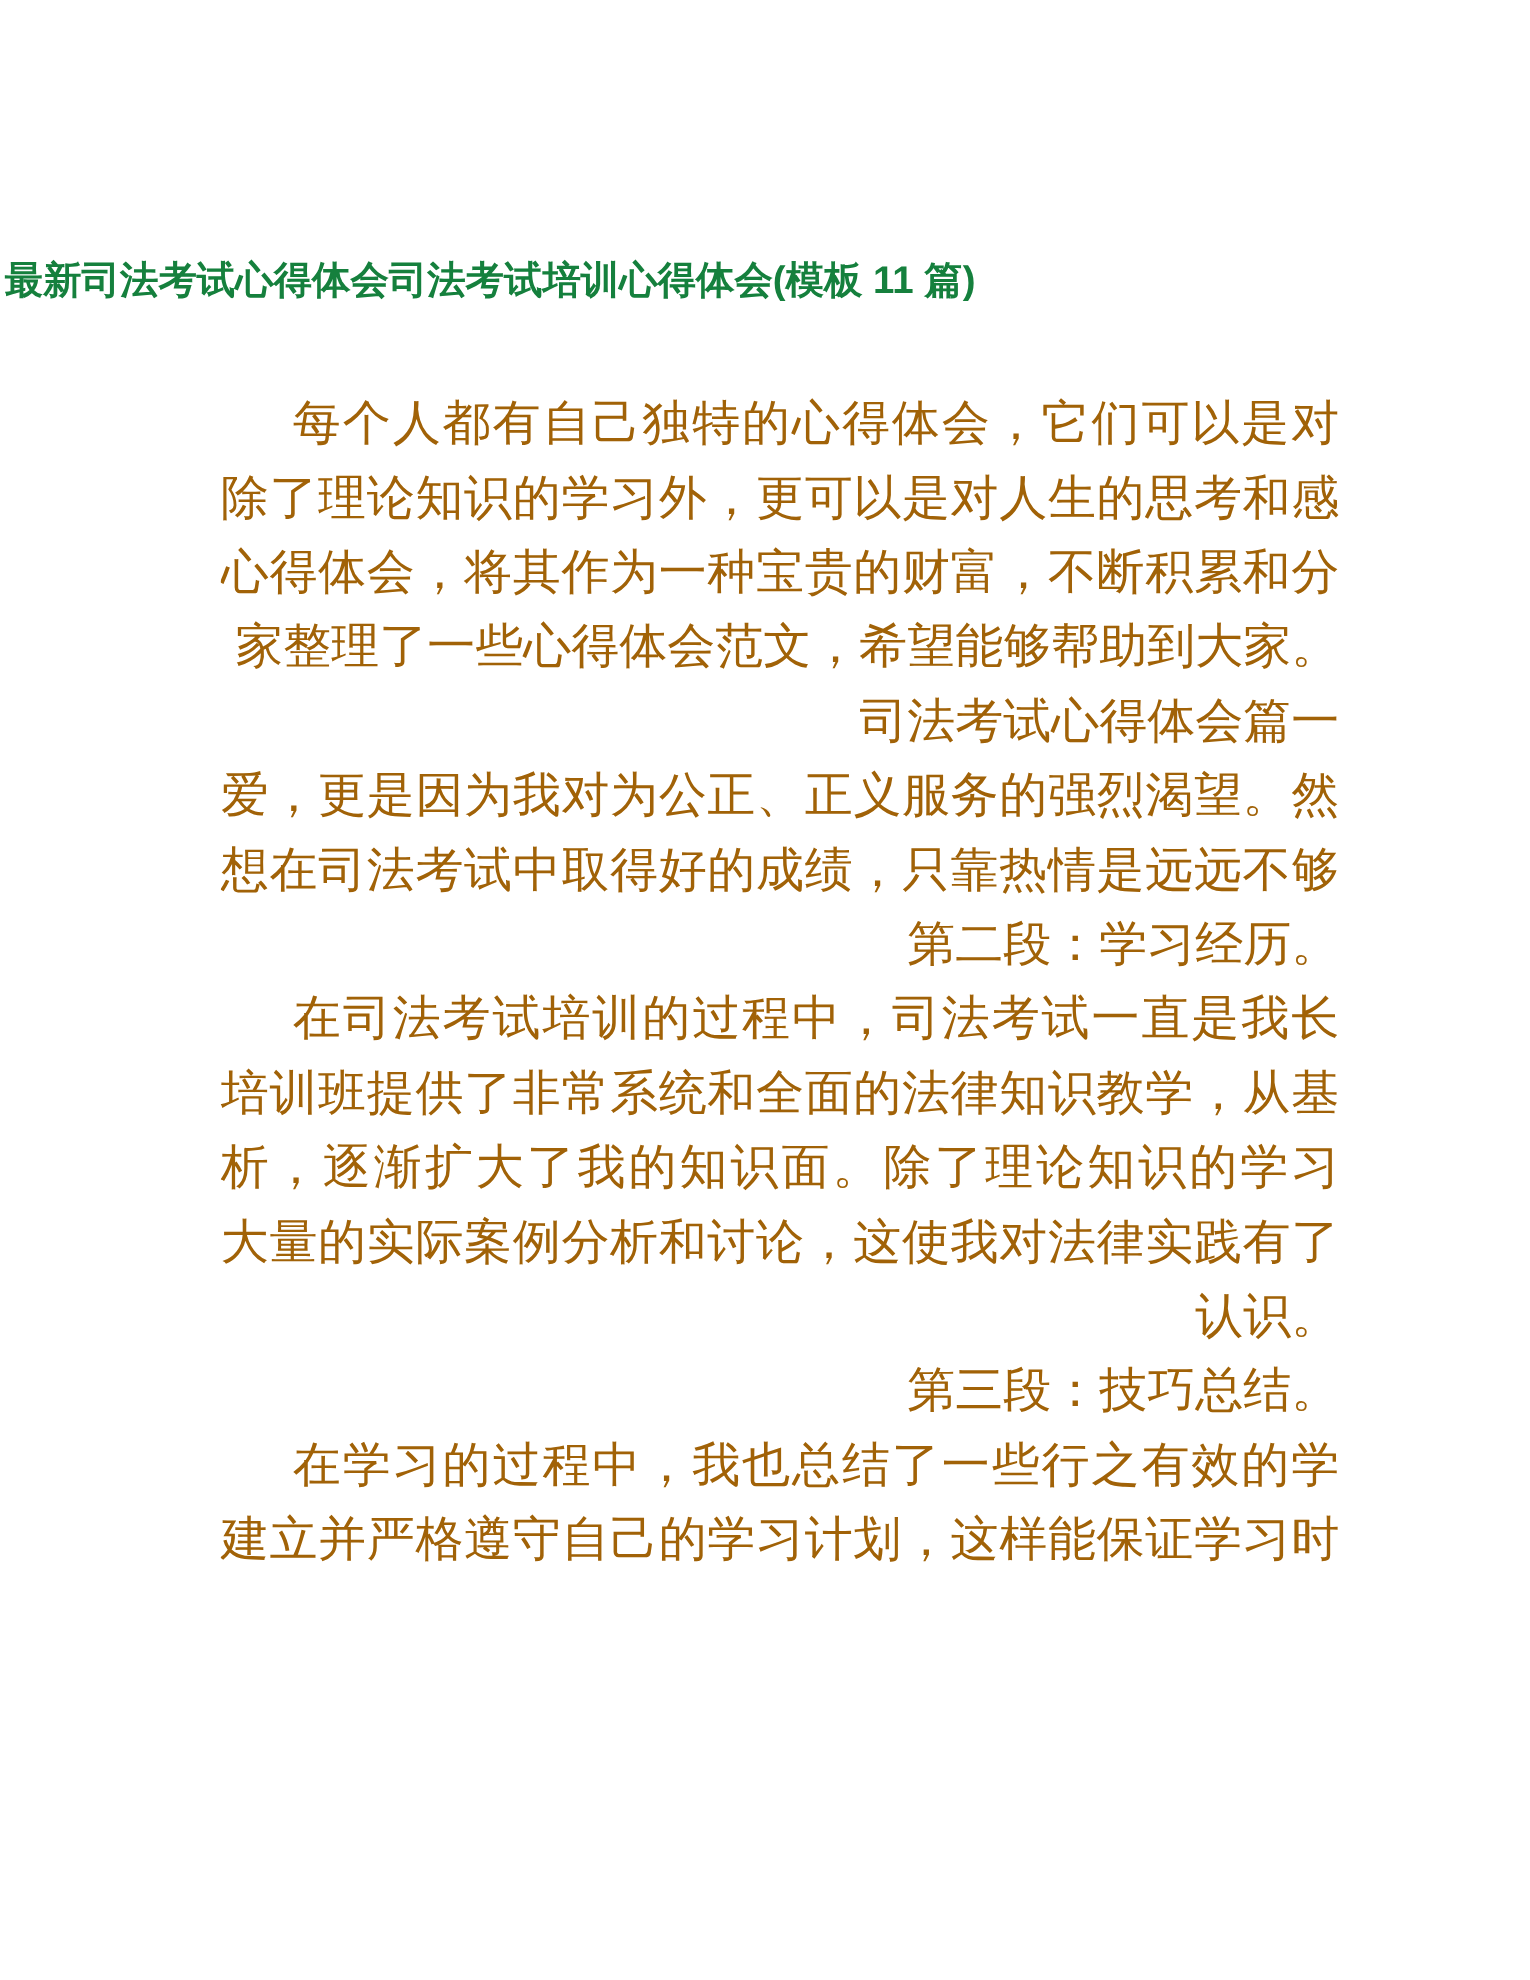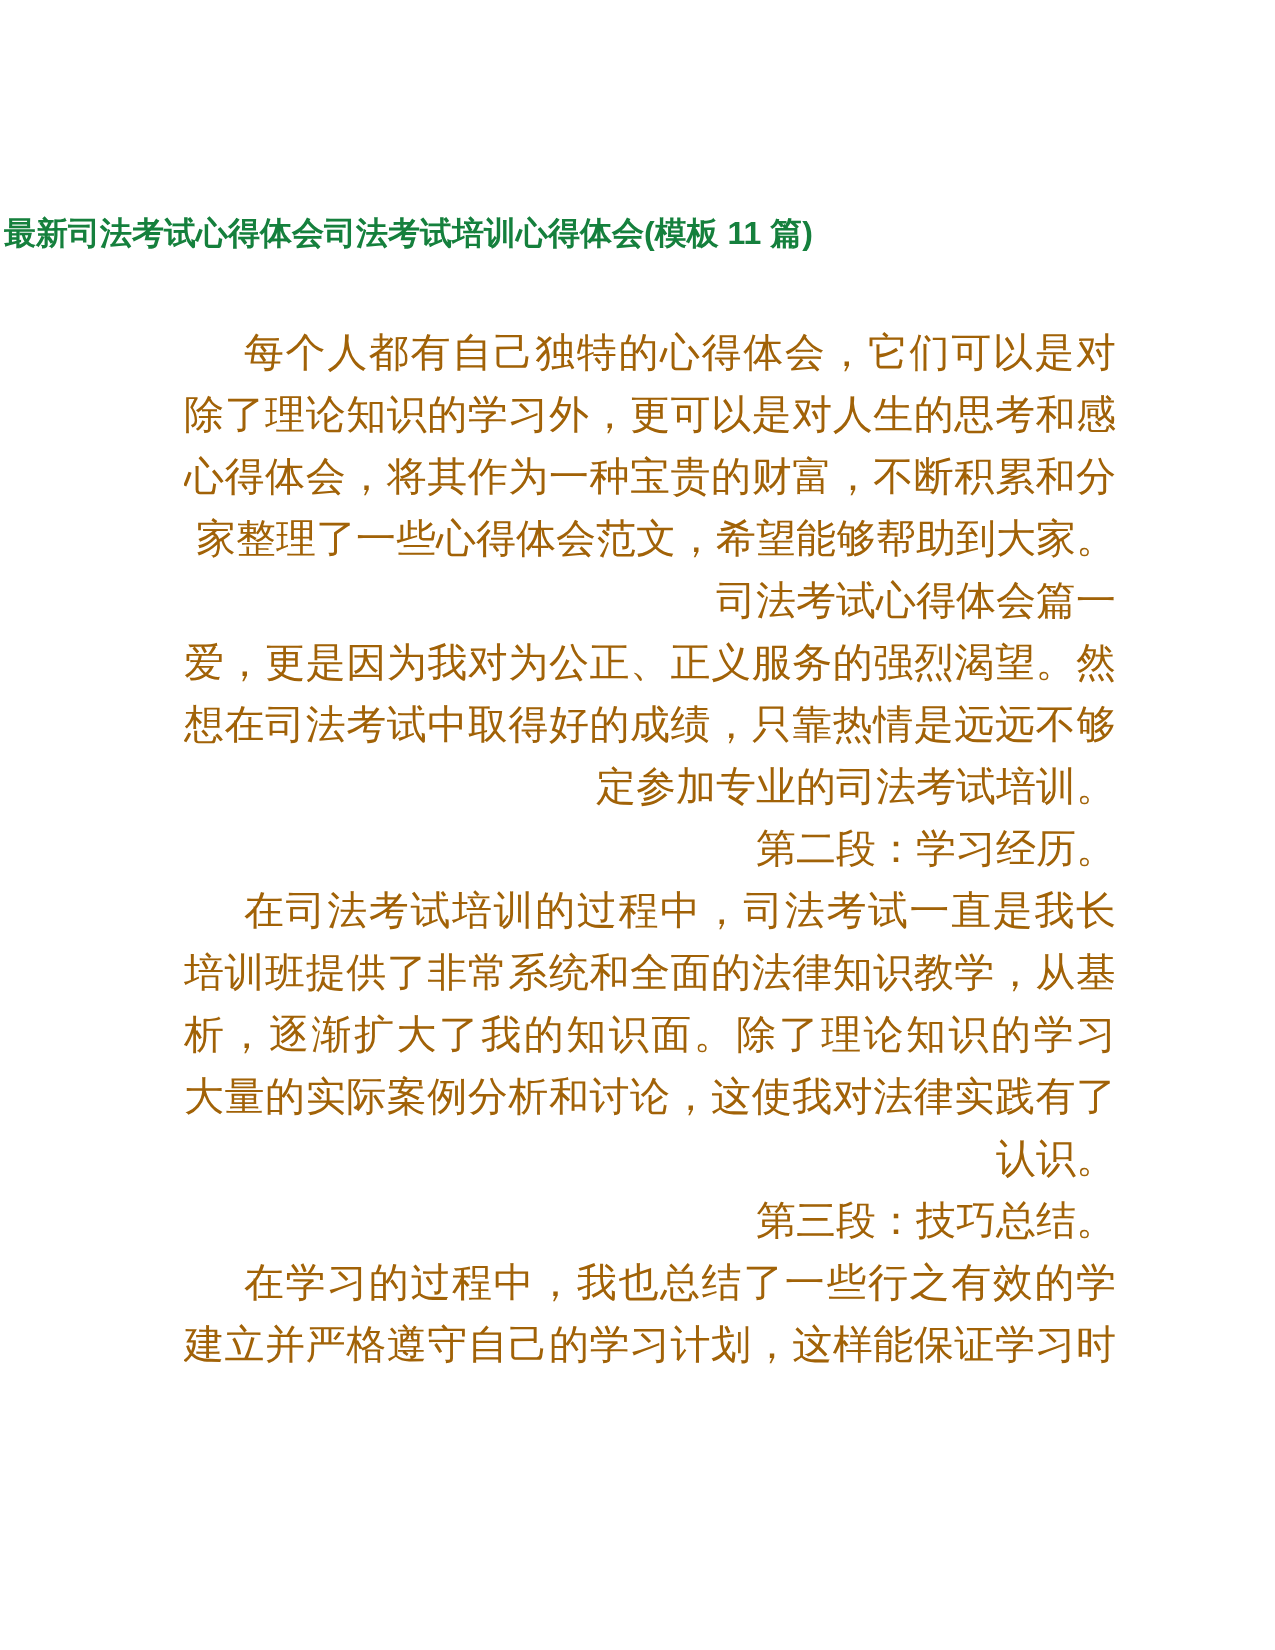--- a/index.html
+++ b/index.html
@@ -57,21 +57,20 @@
 <div class="page">
   <h1 class="doc-title">最新司法考试心得体会司法考试培训心得体会(模板 11 篇)</h1>
   <div class="doc-body">
       <div class="line indent fill">每个人都有自己独特的心得体会，它们可以是对成功的总结，也</div>
       <div class="line fill">除了理论知识的学习外，更可以是对人生的思考和感悟。我们应该重视</div>
       <div class="line fill">心得体会，将其作为一种宝贵的财富，不断积累和分享。下面我给大</div>
       <div class="line">家整理了一些心得体会范文，希望能够帮助到大家。</div>
       <div class="line indent">司法考试心得体会篇一</div>
       <div class="line fill">爱，更是因为我对为公正、正义服务的强烈渴望。然而，我深知，要</div>
       <div class="line fill">想在司法考试中取得好的成绩，只靠热情是远远不够的。因此，我决</div>
-      <div class="line">定参加专业的司法考试培训。</div>
       <div class="line indent">第二段：学习经历。</div>
       <div class="line indent fill">在司法考试培训的过程中，司法考试一直是我长久以来的梦想。</div>
       <div class="line fill">培训班提供了非常系统和全面的法律知识教学，从基础知识到深入分</div>
       <div class="line fill">析，逐渐扩大了我的知识面。除了理论知识的学习外，下面我给大</div>
       <div class="line fill">大量的实际案例分析和讨论，这使我对法律实践有了更深入的了解和</div>
       <div class="line">认识。</div>
       <div class="line indent">第三段：技巧总结。</div>
       <div class="line indent fill">在学习的过程中，我也总结了一些行之有效的学习技巧。首先，</div>
       <div class="line fill">建立并严格遵守自己的学习计划，这样能保证学习时间的合理分配，</div>
     </div>

